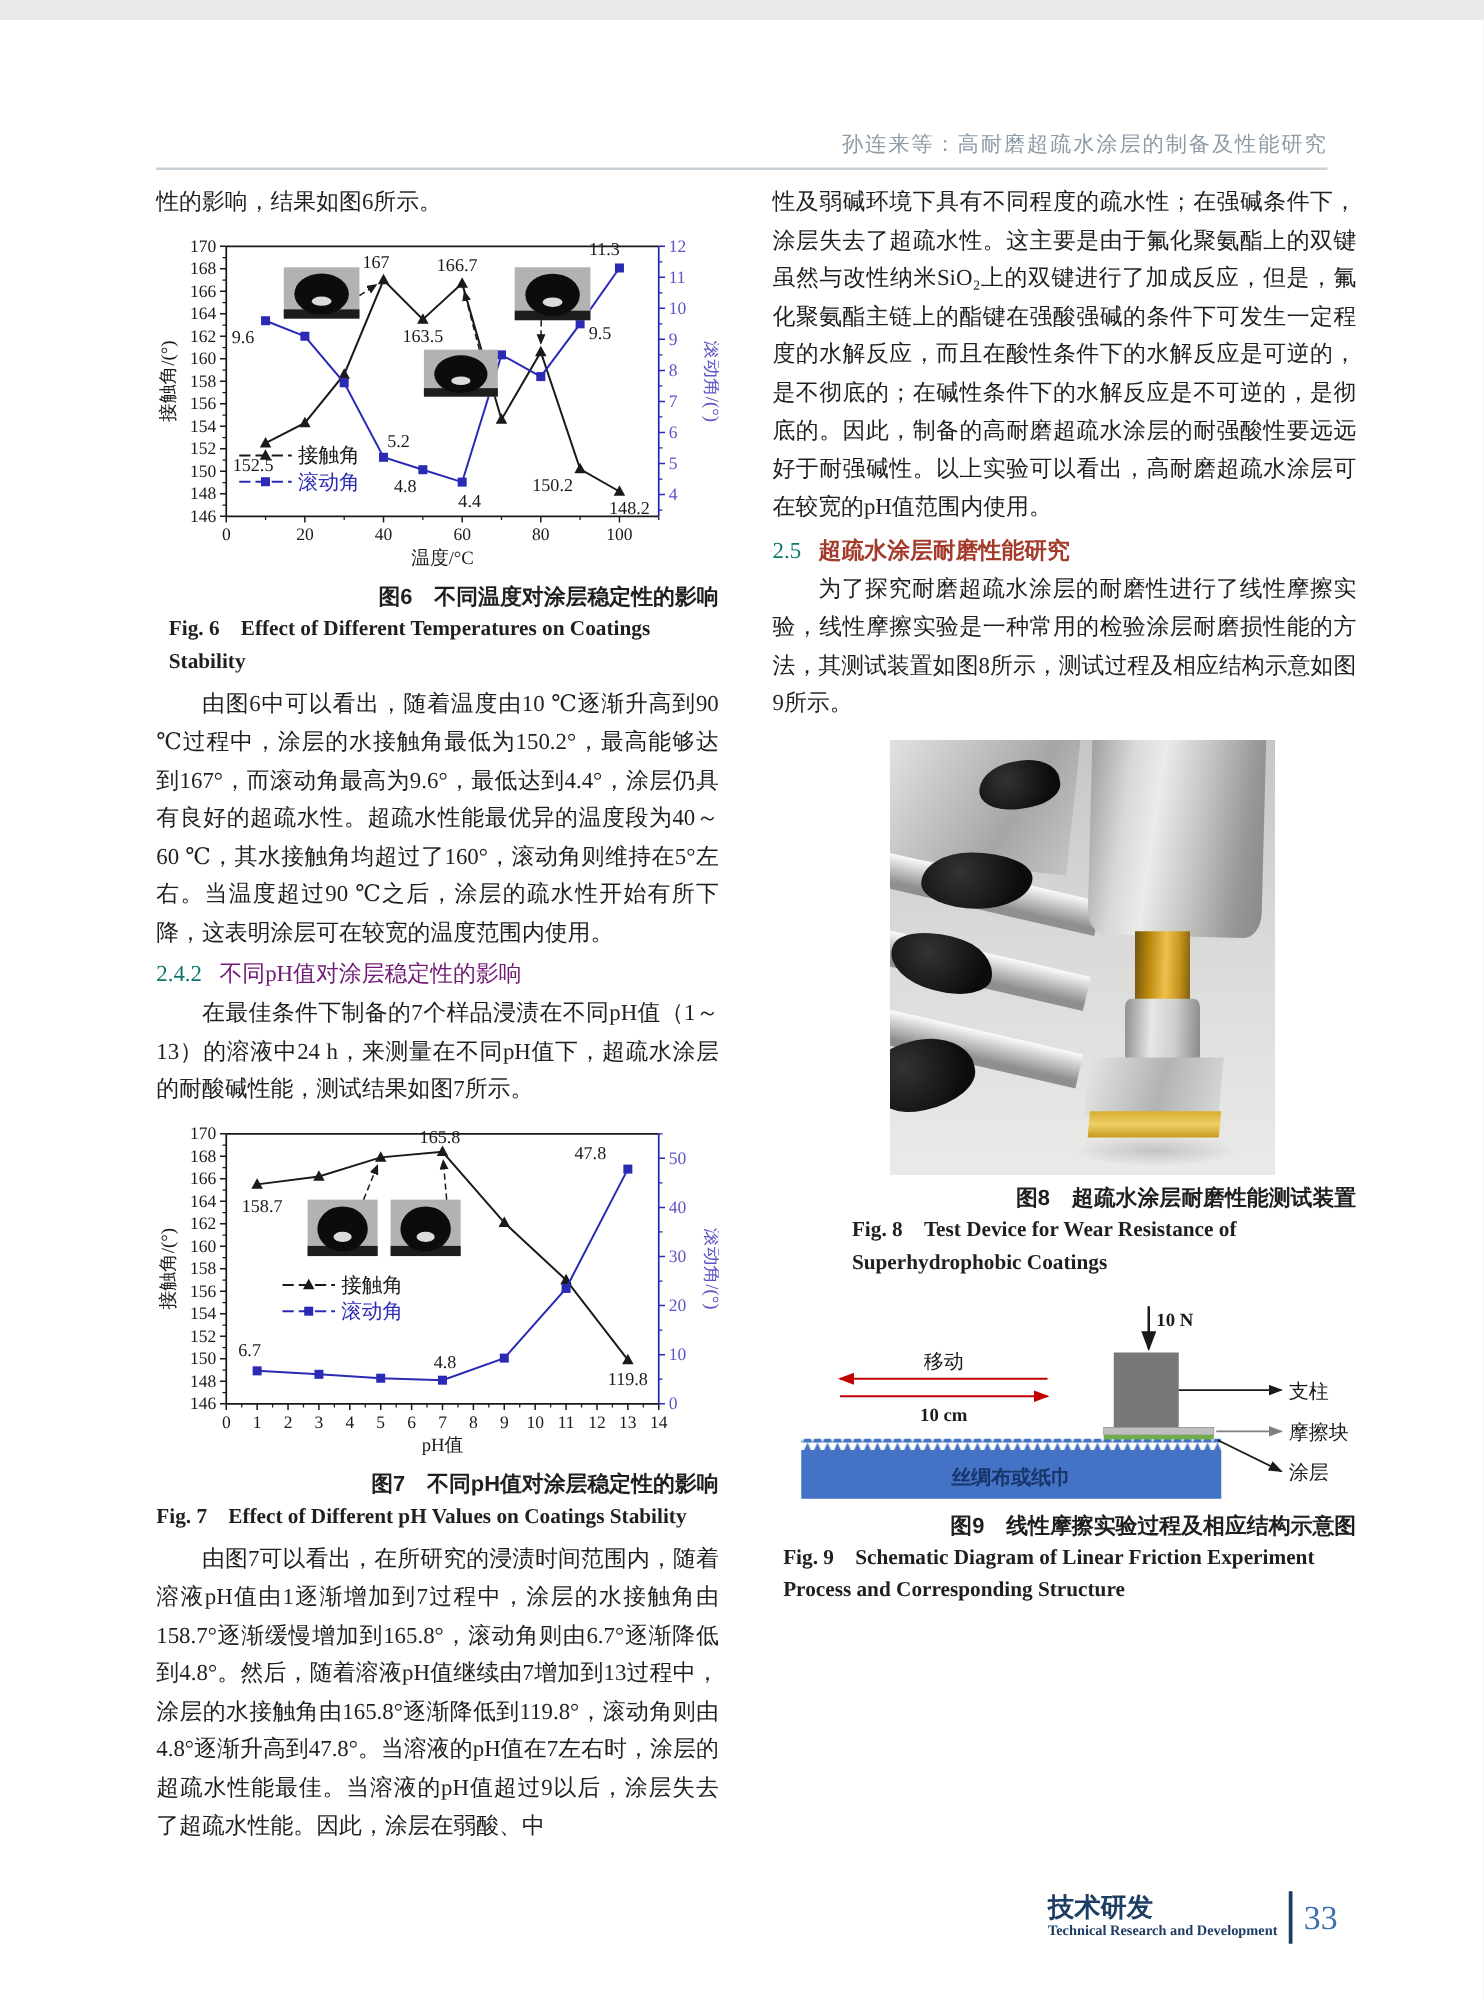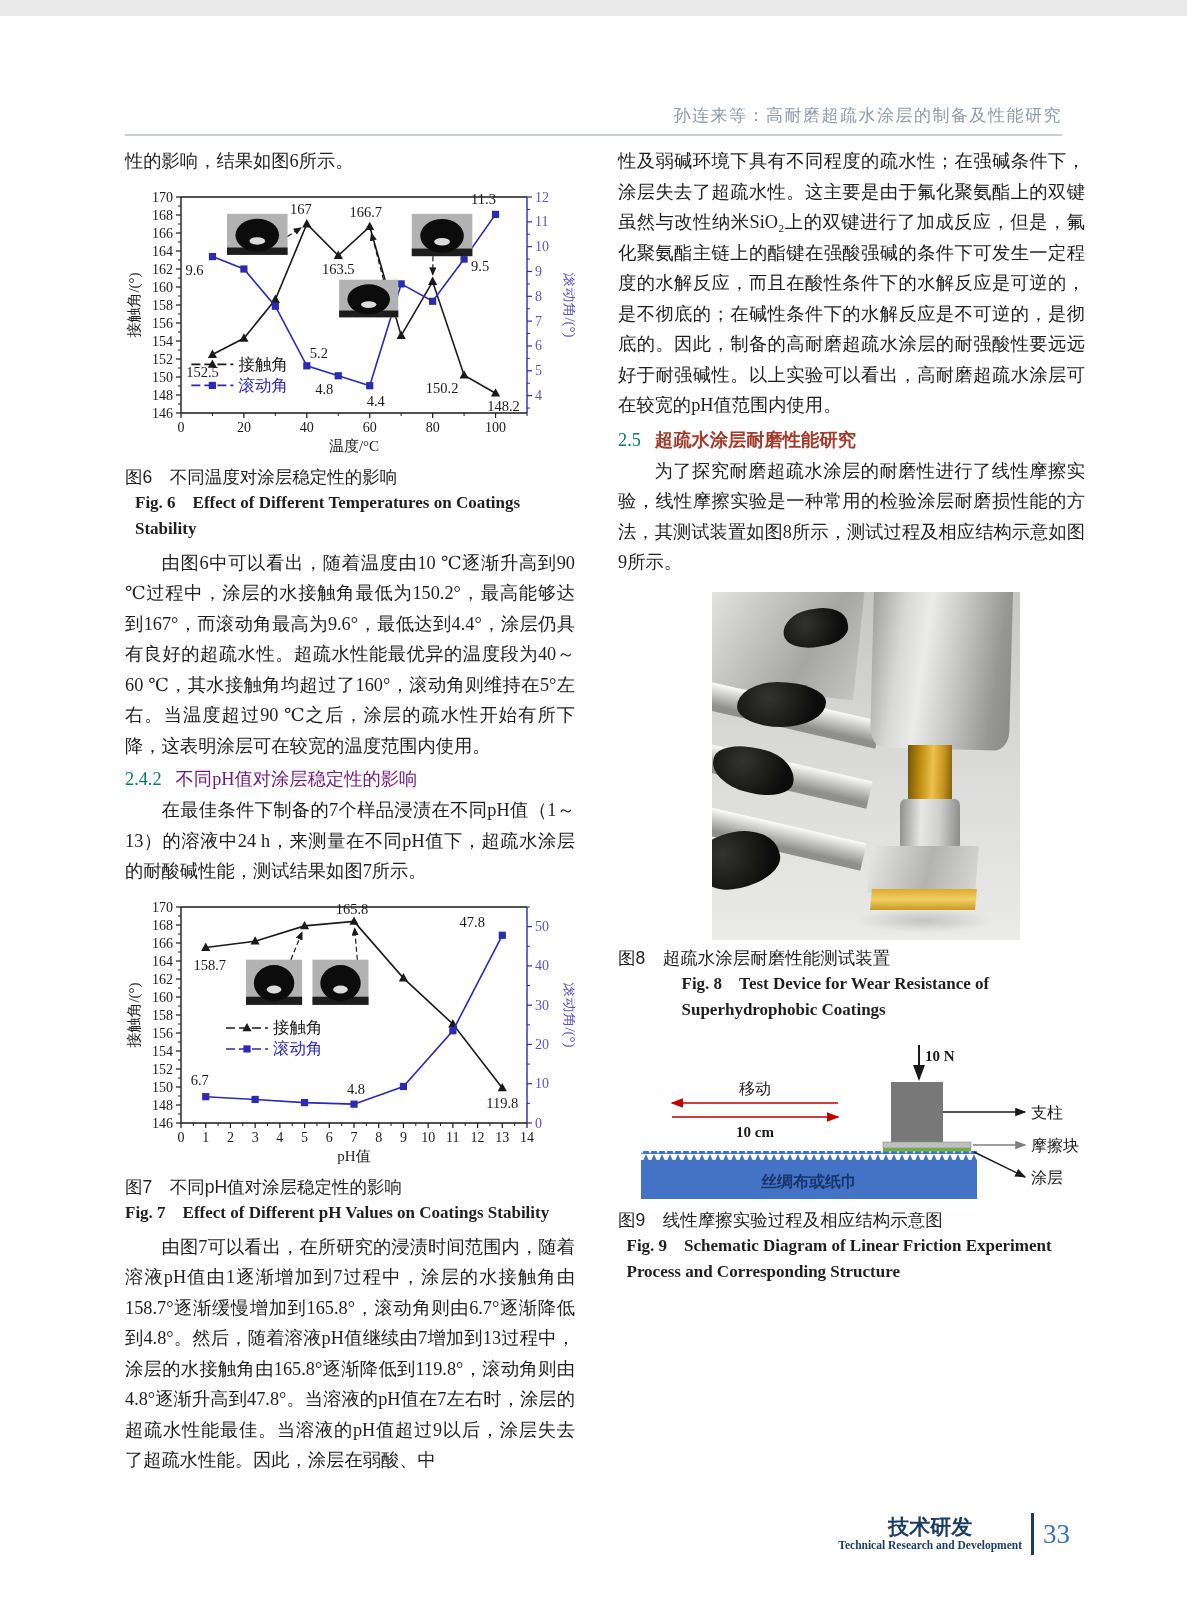--- a/index.html
+++ b/index.html
@@ -15,21 +15,21 @@
   .col-r{left:618px;width:467px;}
   p{margin:0;}
   .p-ind{text-indent:2em;}
   .p-top{margin-top:6px;}
   
   .sec{margin-top:3px;font-size:18.3px;line-height:31px;}
   .sec .num{font-weight:normal;color:#0f766e;margin-right:14px;}
   .sec .t-black{color:#701a75;}
   .sec .t-red{color:#a33b2c;font-weight:bold;font-family:"Liberation Sans","DejaVu Sans",sans-serif;}
   
-  .cap-cn{margin-top:5px;text-align:left;font-weight:normal;font-size:17.5px;line-height:26px;
+  .cap-cn{margin-top:5px;text-align:right;font-weight:bold;font-size:17.5px;line-height:26px;
           font-family:"Liberation Sans","DejaVu Sans",sans-serif;text-indent:0;}
   .cap-en{margin:0 auto;text-align:left;font-weight:bold;font-size:17px;line-height:26px;text-indent:0;}
   .chart{display:block;margin-top:10px;}
   
   .photo{position:relative;width:308px;height:348px;margin:14px 0 0 94px;overflow:hidden;
          background:linear-gradient(180deg,#c6c6c4 0%,#d9d9d7 45%,#eaeae8 100%);}
   .photo div{position:absolute;}
   .ph-panel{left:-6%;top:-7%;width:54%;height:36%;transform:rotate(6deg);
             background:linear-gradient(115deg,#f0f0ee 0%,#a6a6a4 70%,#c4c4c2 100%);}
   .ph-bar{width:64%;height:8%;transform:rotate(13deg);
@@ -55,21 +55,21 @@
           background:linear-gradient(180deg,#d9ad2e 0%,#efcf66 50%,#c79a22 100%);}
   .ph-shadow{left:47%;top:91%;width:44%;height:7%;
           background:radial-gradient(ellipse,rgba(0,0,0,.16),rgba(0,0,0,0) 70%);}
   
   .schem{display:block;margin-top:14px;}
   .schem text{font-family:"Liberation Sans","DejaVu Sans",sans-serif;font-size:16px;fill:#1a1a1a;}
   .schem text.num{font-family:"Liberation Serif","DejaVu Serif",serif;font-weight:bold;font-size:15px;}
   .schem text.fab{font-weight:bold;fill:#17356b;}
   
   .footer{position:absolute;top:1497px;right:117px;display:flex;align-items:center;}
-  .f-block{text-align:center;color:#1d3d63;margin-right:9px;}
+  .f-block{text-align:left;color:#1d3d63;margin-right:9px;}
   .f-cn{font-family:"Liberation Sans","DejaVu Sans",sans-serif;font-weight:bold;font-size:21px;line-height:23px;}
   .f-en{font-size:11.5px;font-weight:bold;line-height:15px;}
   .f-div{width:3px;height:42px;background:#1d3d63;margin-right:9px;}
   .f-num{font-size:27px;color:#3f6fae;}
 </style>
 </head>
 <body>
 
 <div class="page">
 

